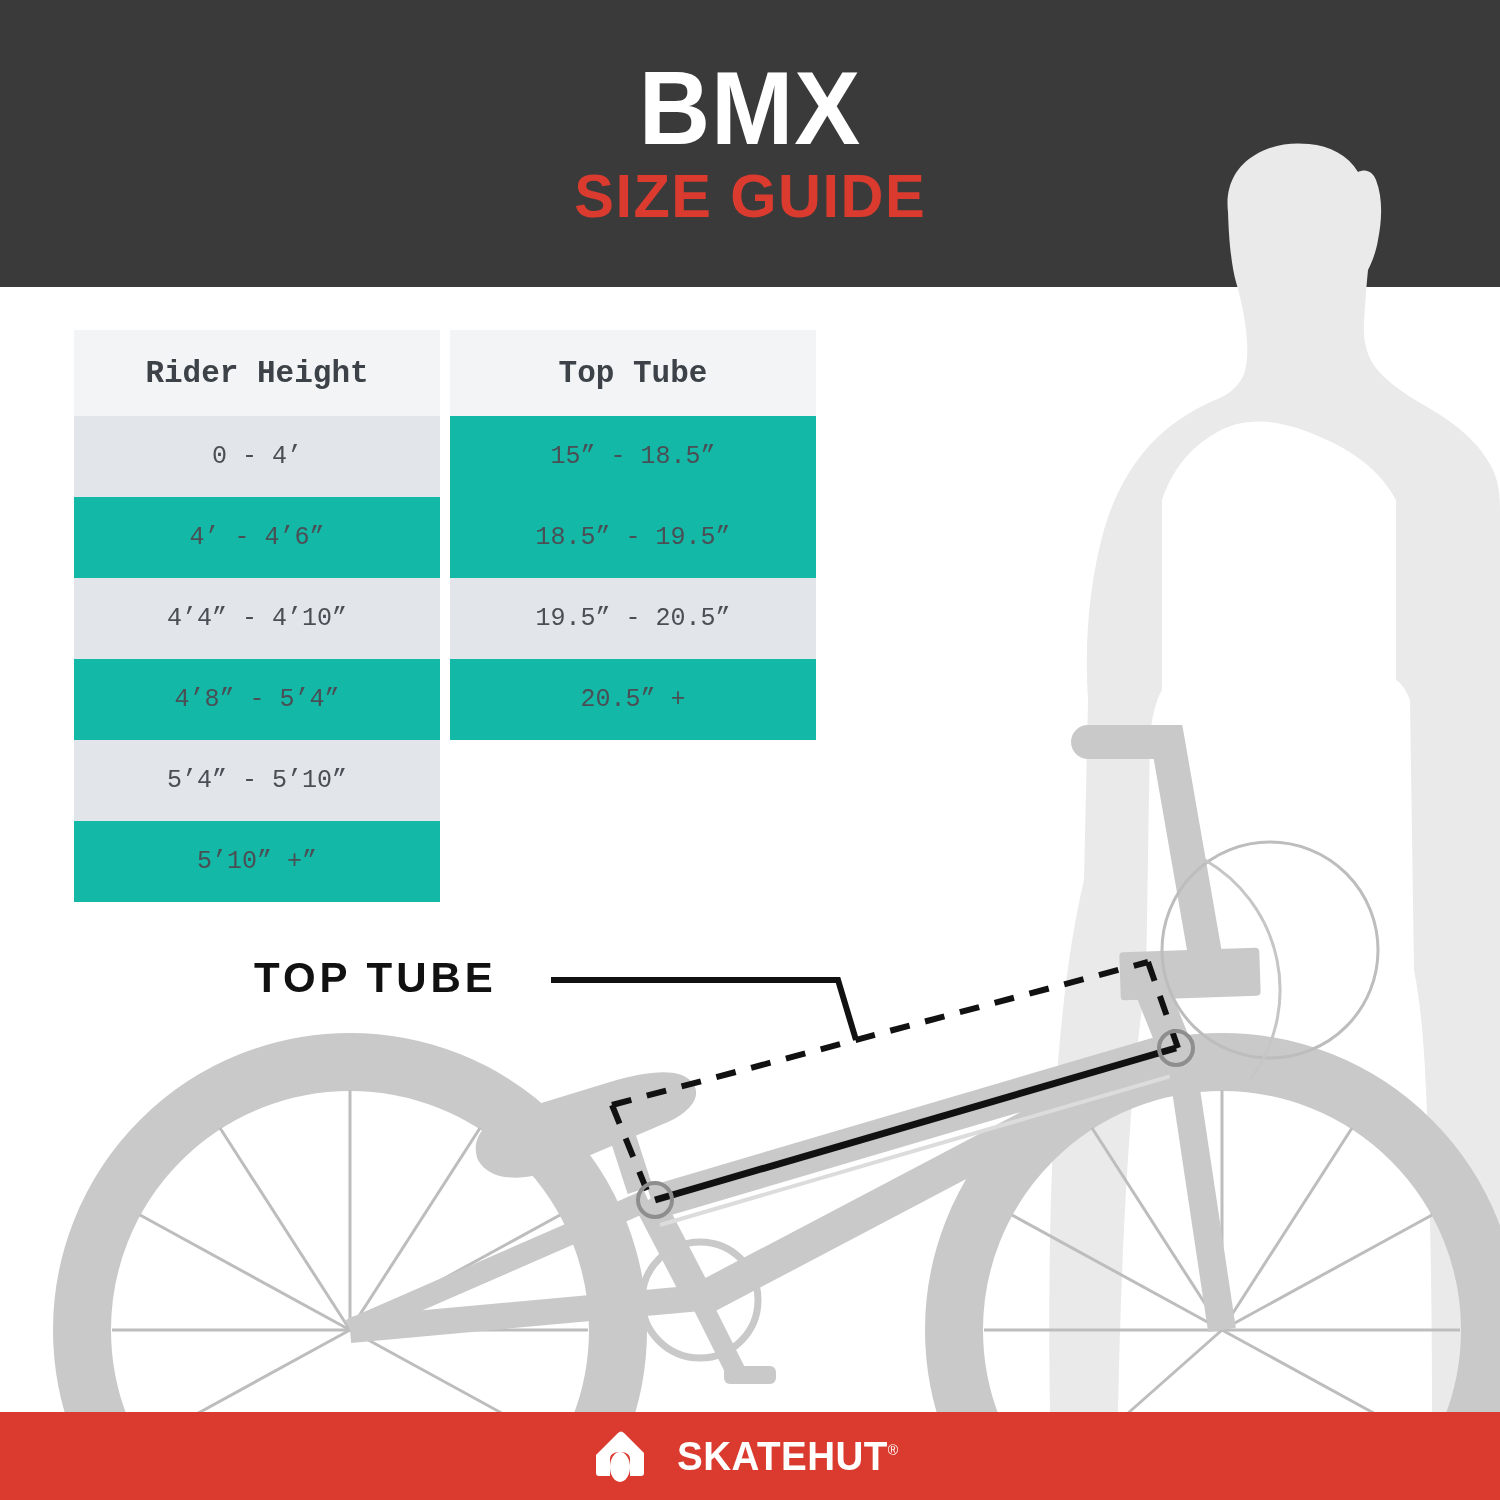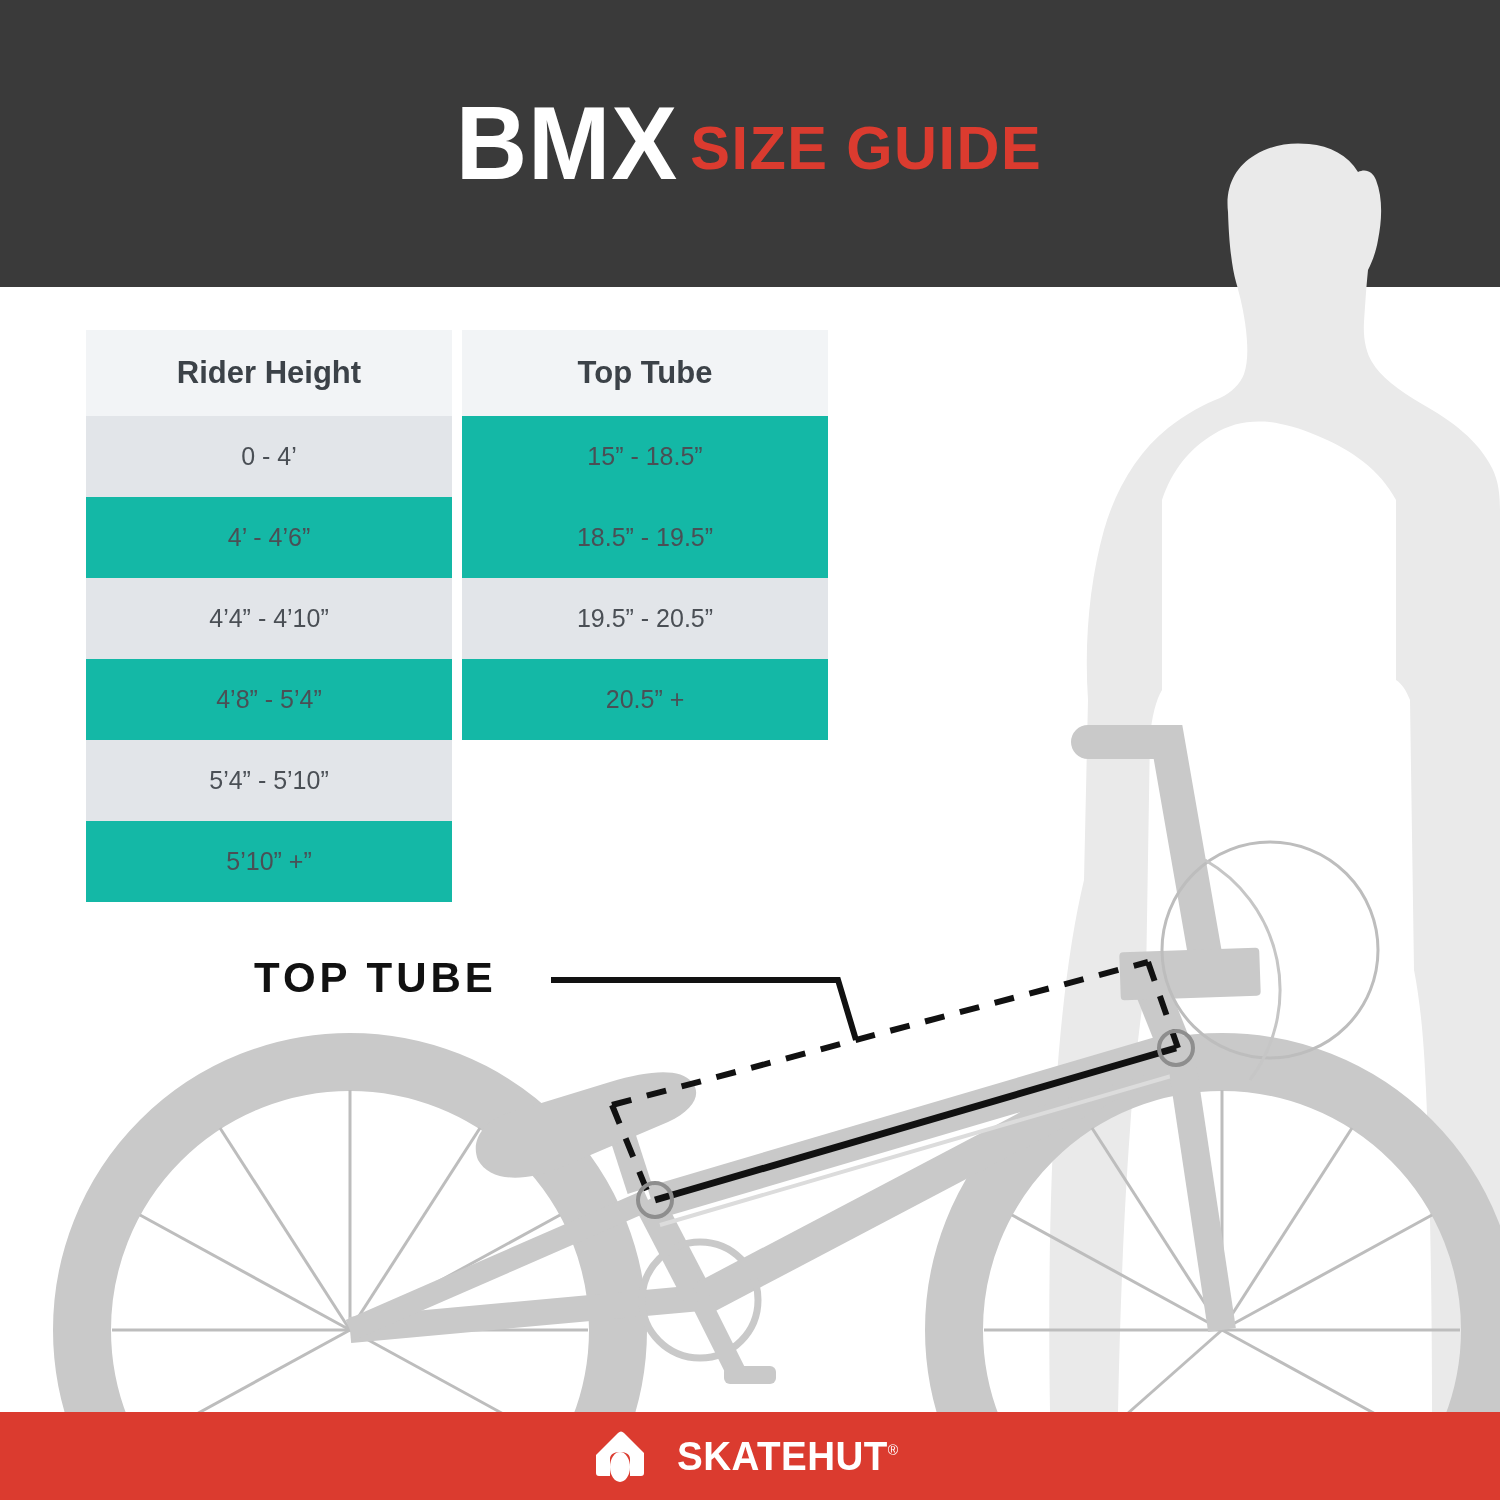--- a/index.html
+++ b/index.html
@@ -13,42 +13,42 @@
   #page{position:relative;width:1500px;height:1500px;overflow:hidden;}
 
   
   .header-band{
     position:absolute;left:0;top:0;width:1500px;height:287px;
     background:#3a3a3a;
     z-index:1;
   }
   .title-block{
     position:absolute;left:0;top:0;width:1500px;height:287px;
-    display:flex;flex-direction:row;align-items:center;justify-content:center;
+    display:flex;flex-direction:column;align-items:center;justify-content:center;
     z-index:4;pointer-events:none;
   }
   .title-main{
     font-size:103px;font-weight:bold;color:#ffffff;
     letter-spacing:1px;line-height:0.95;
     transform:scaleX(0.96);
   }
   .title-sub{
     font-size:62px;font-weight:bold;color:#db3b2f;
     letter-spacing:1.5px;line-height:1.0;margin-top:8px;
     transform:scaleX(0.96);
   }
 
   
   .art{position:absolute;left:0;top:0;width:1500px;height:1500px;z-index:2;}
   .art.front{z-index:5;}
 
   
   .table-wrap{
-    position:absolute;left:86px;top:330px;
-    display:flex;gap:10px;z-index:6;
+    position:absolute;left:74px;top:330px;
+    display:flex;gap:10px;z-index:6;font-family:Liberation Mono, monospace;
   }
   .col{width:366px;}
   .cell{
     height:81px;display:flex;align-items:center;justify-content:center;
     font-size:25px;color:#4a4f55;
   }
   .cell.head{
     height:86px;font-size:31px;font-weight:bold;color:#3c4248;
     background:#f2f4f6;
   }

